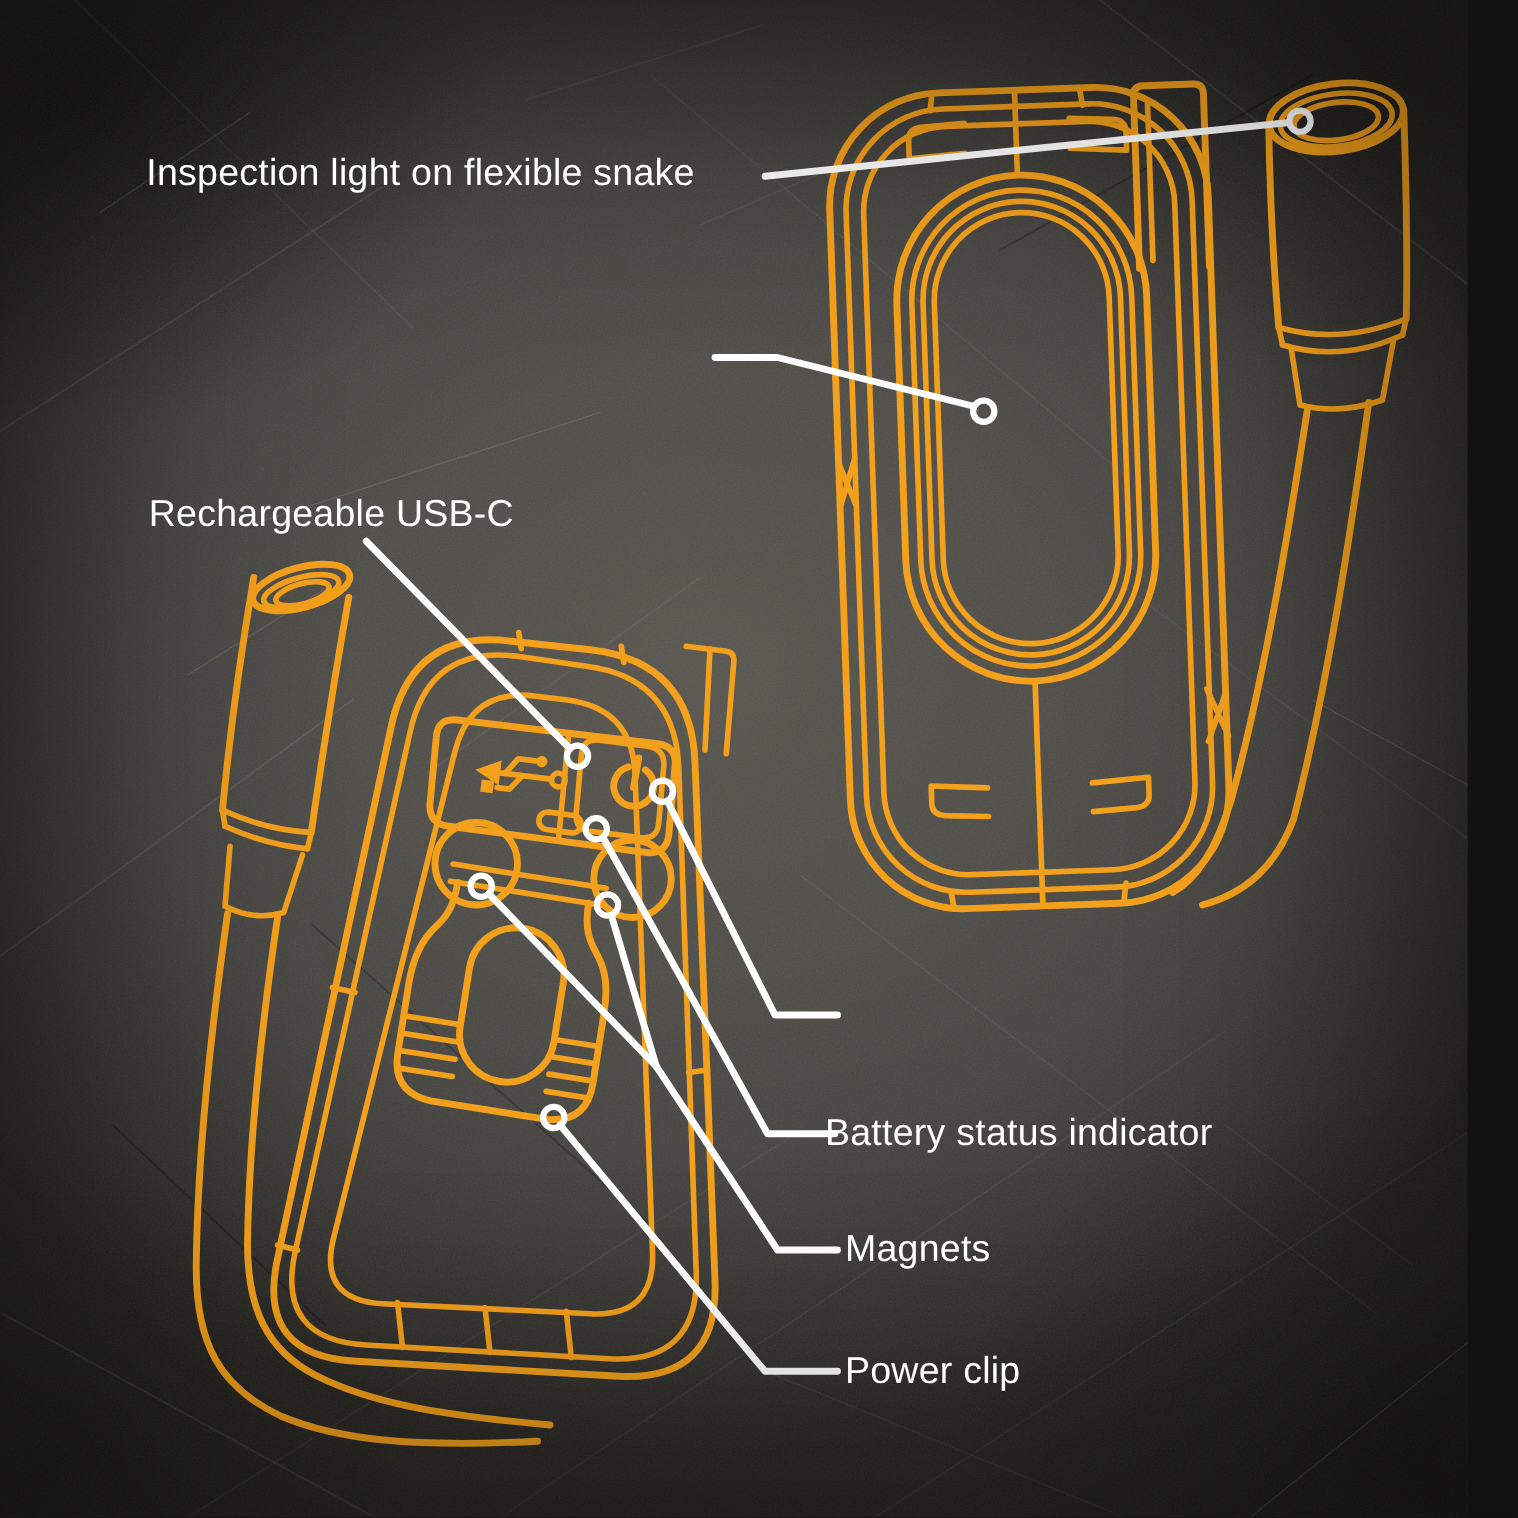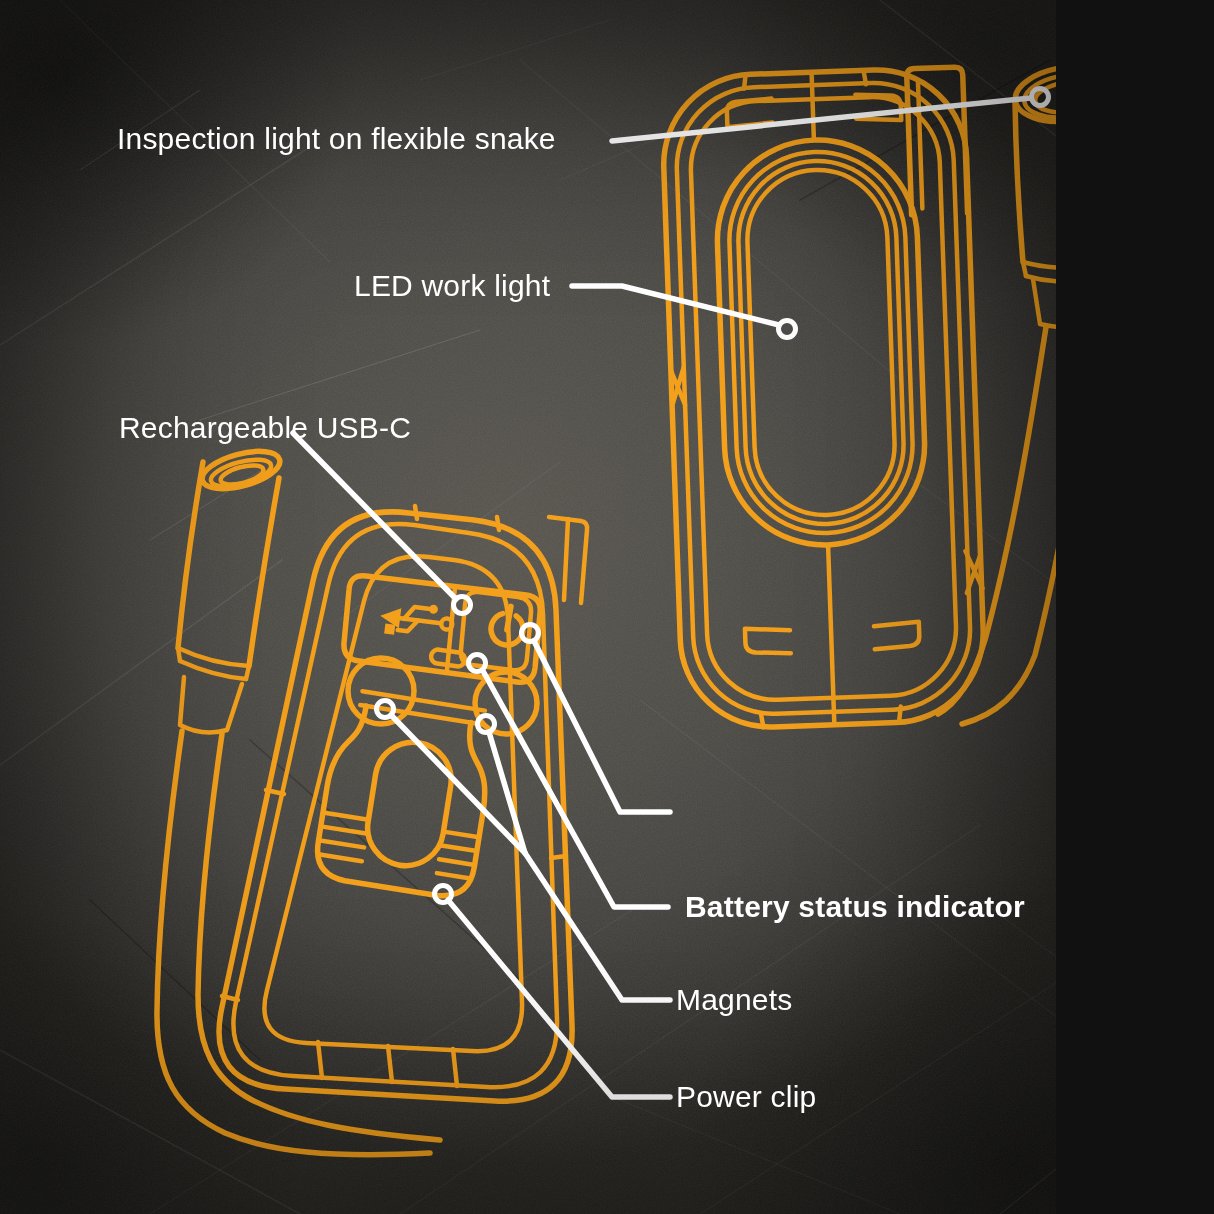--- a/index.html
+++ b/index.html
@@ -1,18 +1,18 @@
 <!DOCTYPE html>
 <html style="--line-color: #F3A01C; --leader-color: #FFFFFF; --label-color: #FFFFFF; --bg-center: #56534d; --bg-edge: #262521;"><head>
 <meta charset="utf-8">
 <style>
   html,body{margin:0;padding:0;background:#111;}
   .stage{
     position:relative;
-    width:1056px;height:1214px;
+    width:1174px;height:1214px;
     overflow:hidden;
     font-family:"Liberation Sans","DejaVu Sans",sans-serif;
     background:
       radial-gradient(40% 32% at 6% 6%, rgba(0,0,0,.50), rgba(0,0,0,0) 70%),
       radial-gradient(45% 35% at 96% 96%, rgba(0,0,0,.45), rgba(0,0,0,0) 70%),
       radial-gradient(38% 30% at 94% 4%, rgba(0,0,0,.30), rgba(0,0,0,0) 70%),
       radial-gradient(36% 30% at 4% 96%, rgba(0,0,0,.35), rgba(0,0,0,0) 70%),
       radial-gradient(62% 52% at 48% 44%, var(--bg-center,#56534d) 0%, #4c4a45 40%, #42413d 63%, #33322f 82%, var(--bg-edge,#262521) 100%);
   }
   .art{position:absolute;left:0;top:0;}
@@ -234,18 +234,17 @@
       <g>
         <polyline class="w" points="448,900 612,1097 670,1097"></polyline>
         <circle class="wc" cx="443" cy="894" r="8.5"></circle>
       </g>
     </g>
   </svg>
 
   <div class="vignette"></div>
 
   <div class="callout" style="left:117px; top:123px;">Inspection light on flexible snake</div>
-  <div class="callout" style="left:354px; top:270px;">LED work light</div>
-  <div class="callout" style="left:119px; top:396px;margin-top:16px;">Rechargeable USB-C</div>
-  <div class="callout" style="left:685px; top:891px;font-weight:bold;">Battery status indicator</div>
+  <div class="callout" style="left:119px; top:396px;">Rechargeable USB-C</div>
+  <div class="callout" style="left:660px; top:891px;">Battery status indicator</div>
   <div class="callout" style="left:676px; top:984px;">Magnets</div>
   <div class="callout" style="left:676px; top:1081px;">Power clip</div>
 </div>
 
 </body></html>

